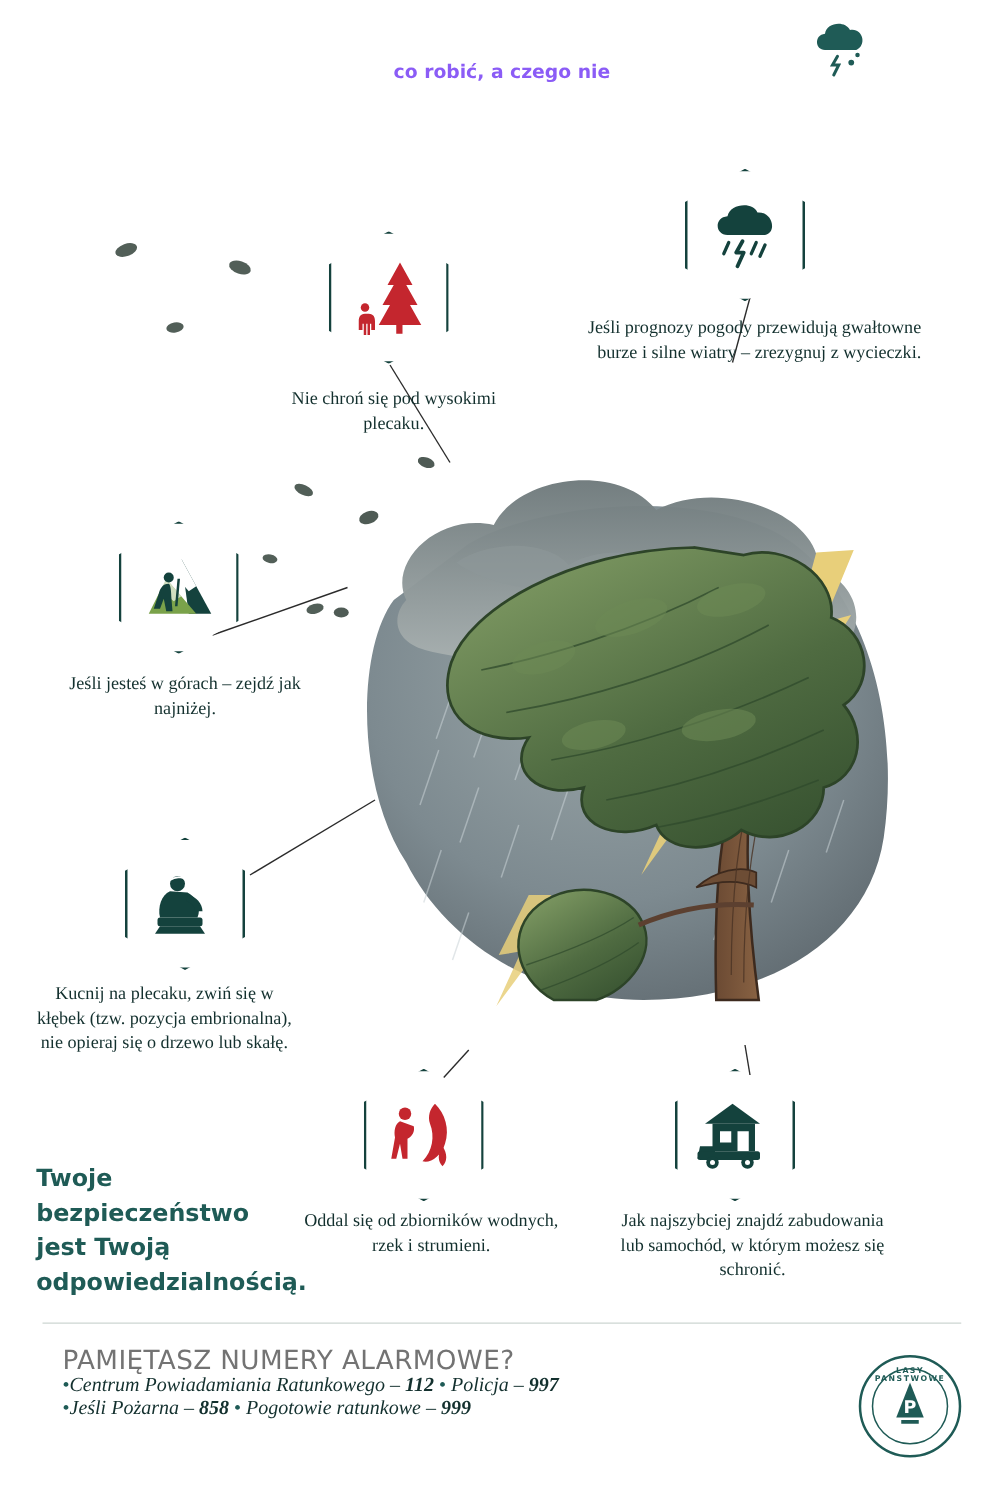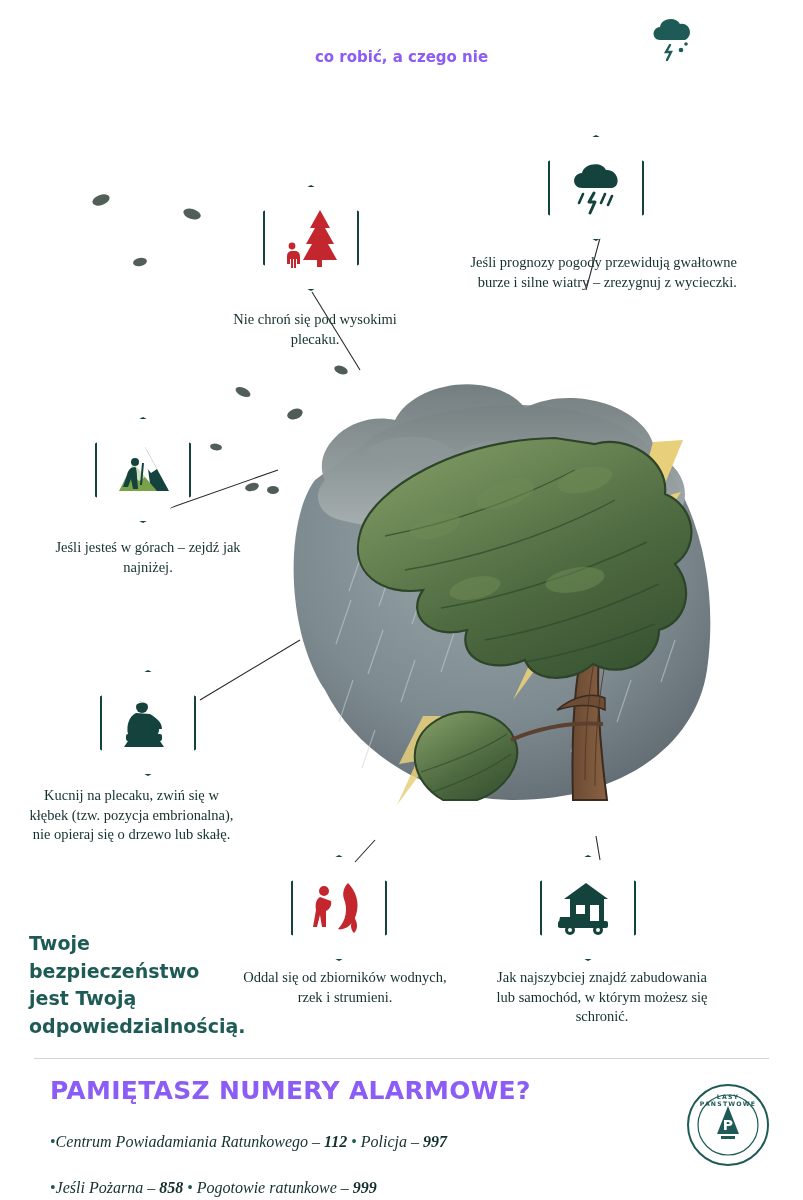--- a/index.html
+++ b/index.html
@@ -124,31 +124,31 @@
     background: #cdd6d2;
   }
   .footer {
     position: absolute;
     left: 50px;
     top: 1076px;
     width: 600px;
   }
   .footer-title {
     font-family: "DejaVu Sans", sans-serif;
-    font-weight: bold;
-    font-size: 25px;
-    color: #8b5cf6;
+    font-weight: normal;
+    font-size: 21px;
+    color: #737373;
     letter-spacing: 0.3px;
   }
   .footer-line {
     font-family: "Liberation Serif", serif;
     font-style: italic;
     font-size: 16px;
     color: #13302e;
-    margin-top: 28px;
+    margin-top: 0;
   }
   .footer-line b { font-style: italic; }
   .dot { color: #1f5b56; font-style: normal; }
 
   .logo {
     position: absolute;
     right: 34px;
     top: 1084px;
     width: 82px;
     height: 82px;

